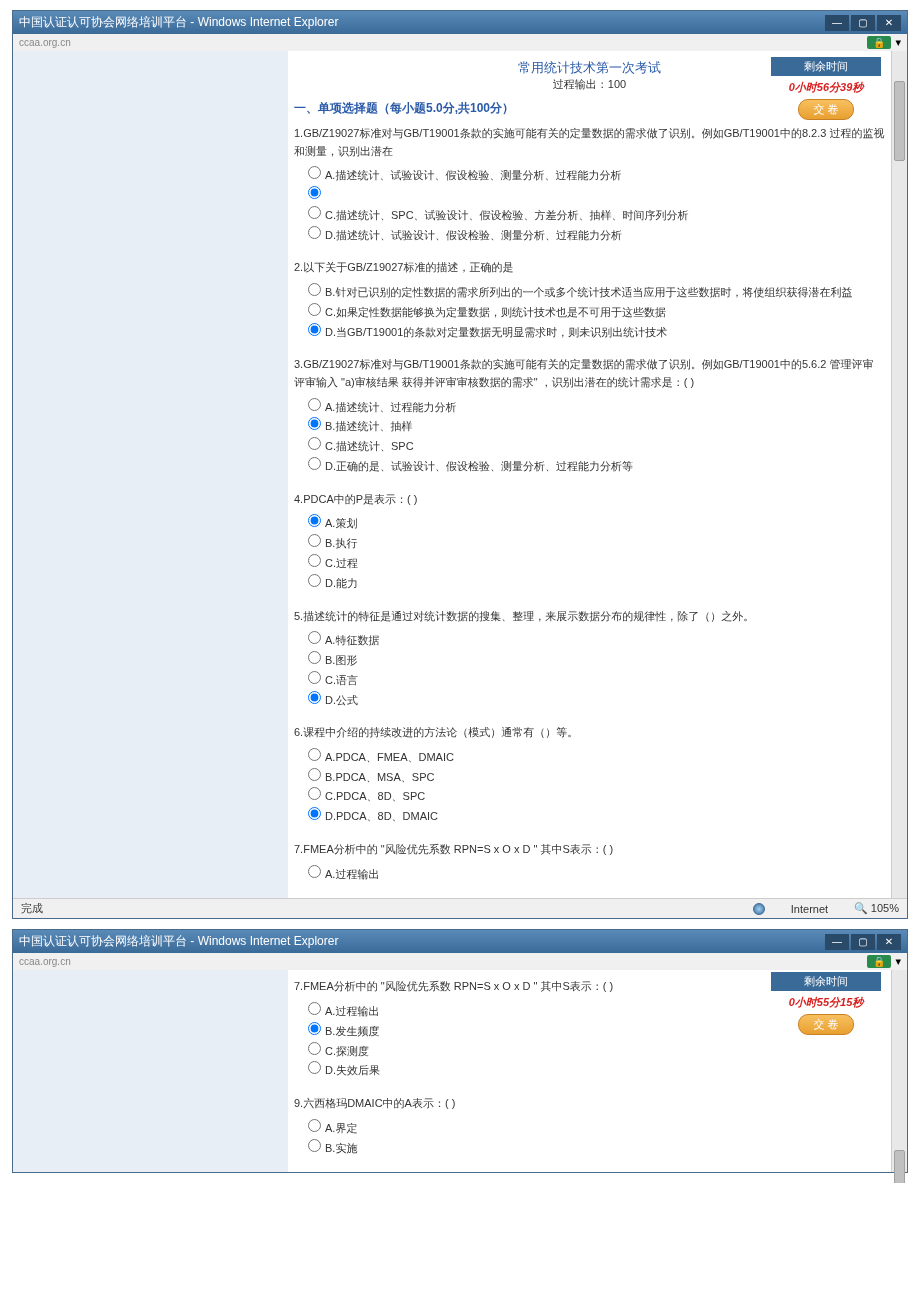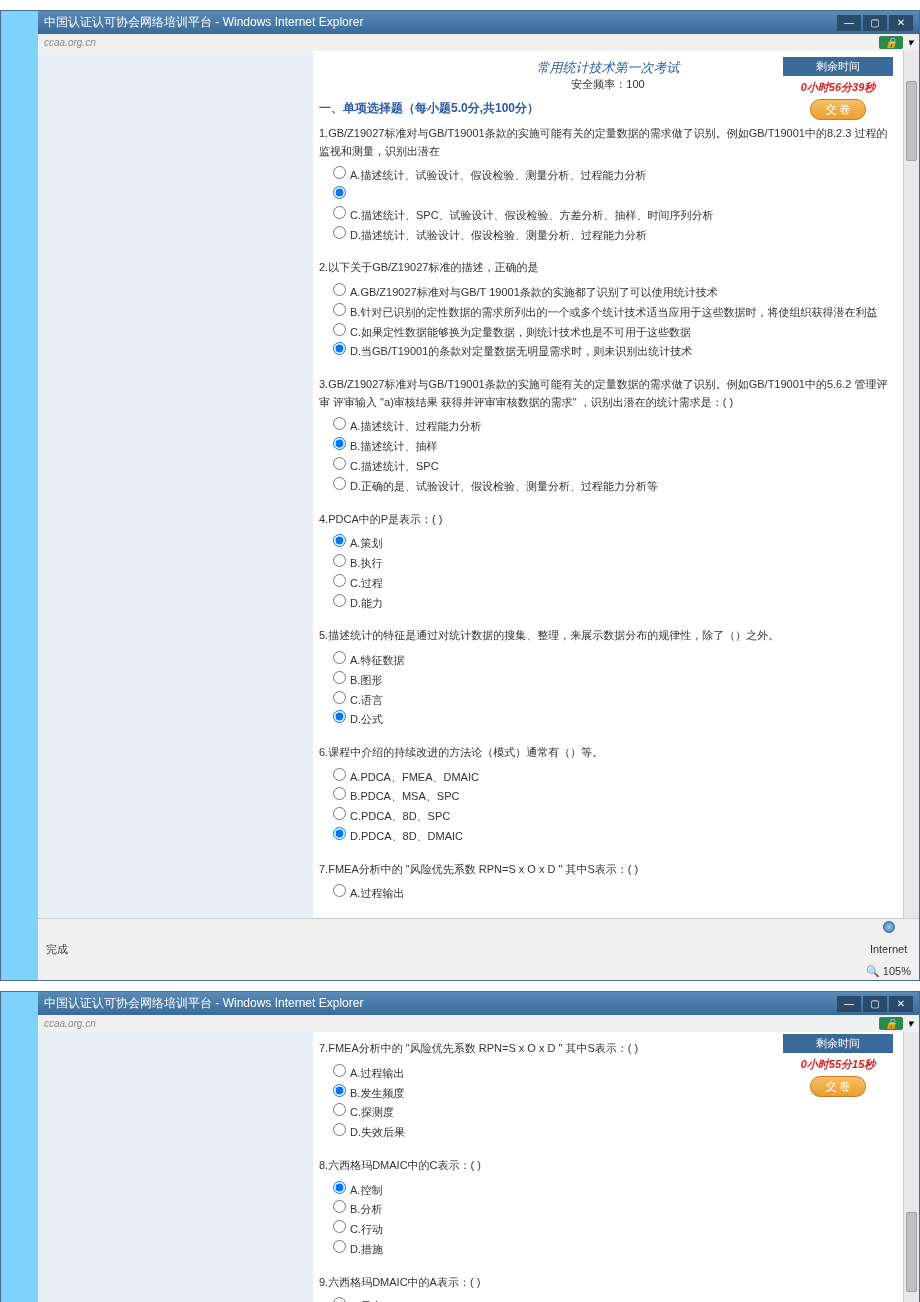--- a/index.html
+++ b/index.html
@@ -1,41 +1,41 @@
 <!DOCTYPE html>
 <html><head>
 <meta charset="utf-8">
 <style>
 * { margin: 0; padding: 0; box-sizing: border-box; }
 body { font-family: "Microsoft YaHei", SimSun, Arial, sans-serif; font-size: 11px; background: #fff; width: 920px; }
-.window { border: 1px solid #4a6a8a; margin: 10px 0; background: #7dd3fc; padding-left: 37px; }
+.window { border: 1px solid #4a6a8a; margin: 10px 12px; background: #7dd3fc; }
 .titlebar { background: linear-gradient(to bottom, #5a8ab8, #3a6a98); color: #fff; padding: 3px 6px; display: flex; justify-content: space-between; align-items: center; font-size: 12px; }
 .titlebar-btns { display: flex; gap: 2px; }
 .titlebar-btns span { background: #2a4a6a; color: #fff; width: 24px; height: 16px; display: inline-flex; align-items: center; justify-content: center; font-size: 10px; cursor: pointer; }
-.addrbar { background: #f0f0f0; padding: 2px 6px; display: flex; align-items: center; justify-content: space-between; font-style: italic; }
+.addrbar { background: #f0f0f0; padding: 2px 6px; display: flex; align-items: center; justify-content: space-between; }
 .url { color: #888; font-size: 10px; }
 .addrbar-right { display: flex; align-items: center; gap: 4px; }
 .lock-badge { background: #2a8a4a; color: #fff; padding: 1px 6px; font-size: 10px; border-radius: 2px; }
 .content { display: flex; background: #fff; }
 .side { width: 275px; background: #e8eef5; }
 .main { flex: 1; padding: 4px 6px; position: relative; }
-.exam-title { text-align: center; color: #2a5aa8; font-size: 13px; padding: 4px 0 0; font-style: italic; }
+.exam-title { text-align: center; color: #2a5aa8; font-size: 13px; padding: 4px 0 0; }
 .exam-sub { text-align: center; color: #333; font-size: 11px; padding-bottom: 4px; }
 .timer-box { position: absolute; right: 10px; top: 6px; width: 110px; text-align: center; }
 .timer-label { background: #3a6a98; color: #fff; padding: 2px 4px; font-size: 11px; }
 .timer-val { color: #d82020; font-size: 11px; padding: 4px 0; font-weight: bold; font-style: italic; }
 .submit-btn { background: linear-gradient(to bottom, #f8c060, #e8a030); border: 1px solid #c88020; border-radius: 10px; padding: 2px 14px; color: #fff; font-size: 11px; cursor: pointer; }
 .section-head { color: #2a5aa8; font-weight: bold; padding: 4px 0; font-size: 12px; }
 .q { padding: 4px 0; }
 .q-text { color: #333; line-height: 1.6; }
 .opts { padding: 6px 0 6px 14px; color: #333; line-height: 1.8; }
 .opts label { display: block; }
 .opts input { margin-right: 4px; }
 .statusbar { background: #f0f0f0; border-top: 1px solid #ccc; padding: 2px 8px; display: flex; justify-content: space-between; align-items: center; font-size: 11px; color: #333; }
-.statusbar-right { display: flex; align-items: center; gap: 10px; flex-direction: column; }
+.statusbar-right { display: flex; align-items: center; gap: 26px; }
 .globe { display: inline-block; width: 12px; height: 12px; border: 1px solid #3a6a98; border-radius: 50%; background: radial-gradient(#a0d0f0, #3a6a98); }
 .scroll-v { width: 16px; background: #e8e8e8; border-left: 1px solid #ccc; position: relative; }
 .scroll-thumb { position: absolute; left: 2px; right: 2px; background: #c0c0c0; border: 1px solid #a0a0a0; border-radius: 2px; }
 </style>
 </head>
 <body>
 
 <div class="window">
   <div class="titlebar">
     <span>中国认证认可协会网络培训平台 - Windows Internet Explorer</span>
@@ -54,37 +54,36 @@
   </div>
   <div class="content">
     <div class="side"></div>
     <div class="main">
       <div class="timer-box">
         <div class="timer-label">剩余时间</div>
         <div class="timer-val">0小时56分39秒</div>
         <button class="submit-btn">交 卷</button>
       </div>
       <div class="exam-title">常用统计技术第一次考试</div>
-      <div class="exam-sub">安全频率：100</div>
+      <div class="exam-sub">过程输出：100</div>
       <div class="section-head">一、单项选择题（每小题5.0分,共100分）</div>
 
       <div class="q">
         <div class="q-text">1.GB/Z19027标准对与GB/T19001条款的实施可能有关的定量数据的需求做了识别。例如GB/T19001中的8.2.3 过程的监视和测量，识别出潜在</div>
         <div class="opts">
           <label><input type="radio" name="w1q1" style=""><span>A.描述统计、试验设计、假设检验、测量分析、过程能力分析</span></label>
           <label><input type="radio" name="w1q1" checked="" style=""></label>
           <label><input type="radio" name="w1q1" style=""><span>C.描述统计、SPC、试验设计、假设检验、方差分析、抽样、时间序列分析</span></label>
           <label><input type="radio" name="w1q1" style=""><span>D.描述统计、试验设计、假设检验、测量分析、过程能力分析</span></label>
         </div>
       </div>
 
       <div class="q">
         <div class="q-text">2.以下关于GB/Z19027标准的描述，正确的是</div>
         <div class="opts">
-          <label><input type="radio" name="w1q2" style=""><span>A.GB/Z19027标准对与GB/T 19001条款的实施都了识别了可以使用统计技术</span></label>
           <label><input type="radio" name="w1q2" style=""><span>B.针对已识别的定性数据的需求所列出的一个或多个统计技术适当应用于这些数据时，将使组织获得潜在利益</span></label>
           <label><input type="radio" name="w1q2" style=""><span>C.如果定性数据能够换为定量数据，则统计技术也是不可用于这些数据</span></label>
           <label><input type="radio" name="w1q2" checked="" style=""><span>D.当GB/T19001的条款对定量数据无明显需求时，则未识别出统计技术</span></label>
         </div>
       </div>
 
       <div class="q">
         <div class="q-text">3.GB/Z19027标准对与GB/T19001条款的实施可能有关的定量数据的需求做了识别。例如GB/T19001中的5.6.2 管理评审 评审输入 "a)审核结果 获得并评审审核数据的需求" ，识别出潜在的统计需求是：( )</div>
         <div class="opts">
           <label><input type="radio" name="w1q3" style=""><span>A.描述统计、过程能力分析</span></label>
@@ -173,29 +172,20 @@
       <div class="q">
         <div class="q-text">7.FMEA分析中的 "风险优先系数 RPN=S x O x D " 其中S表示：( )</div>
         <div class="opts">
           <label><input type="radio" name="w2q7" style=""><span>A.过程输出</span></label>
           <label><input type="radio" name="w2q7" checked="" style=""><span>B.发生频度</span></label>
           <label><input type="radio" name="w2q7" style=""><span>C.探测度</span></label>
           <label><input type="radio" name="w2q7" style=""><span>D.失效后果</span></label>
         </div>
       </div>
 
-      <div class="q">
-        <div class="q-text">8.六西格玛DMAIC中的C表示：( )</div>
-        <div class="opts">
-          <label><input type="radio" name="w2q8" checked="" style=""><span>A.控制</span></label>
-          <label><input type="radio" name="w2q8" style=""><span>B.分析</span></label>
-          <label><input type="radio" name="w2q8" style=""><span>C.行动</span></label>
-          <label><input type="radio" name="w2q8" style=""><span>D.措施</span></label>
-        </div>
-      </div>
 
       <div class="q">
         <div class="q-text">9.六西格玛DMAIC中的A表示：( )</div>
         <div class="opts">
           <label><input type="radio" name="w2q9" style=""><span>A.界定</span></label>
           <label><input type="radio" name="w2q9" style=""><span>B.实施</span></label>
 
         </div>
       </div>
 

